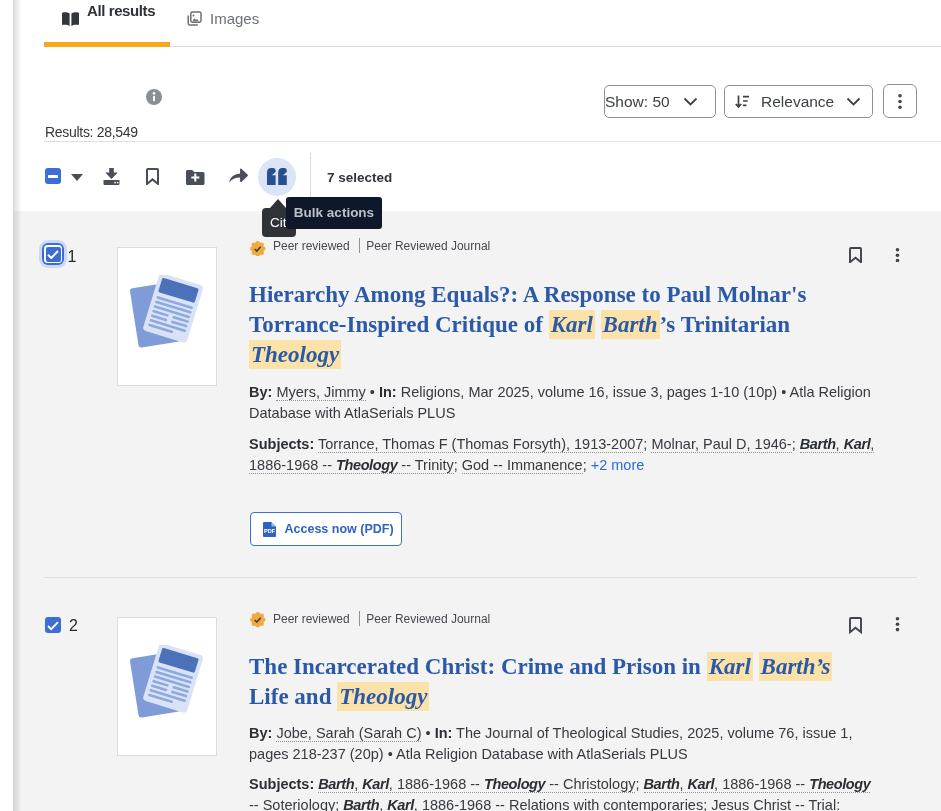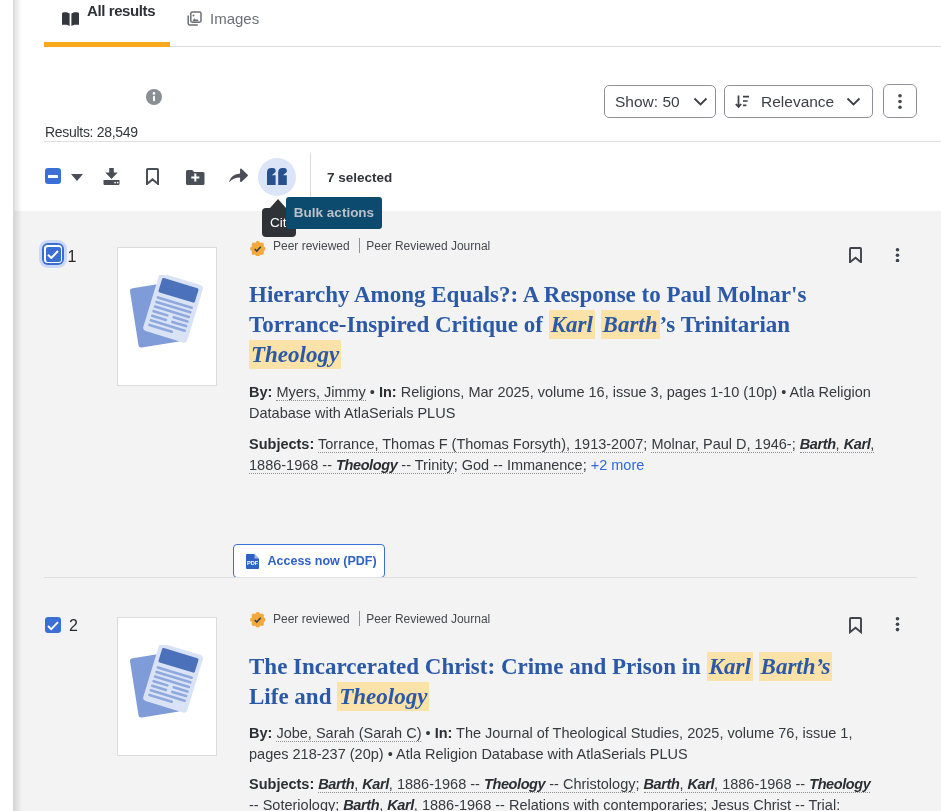--- a/index.html
+++ b/index.html
@@ -29,21 +29,21 @@
     background:#3b6fd6; }
   #vsep { left:310px; top:153px; width:1px; height:48px; background:#d8d9da; }
   #selcount { left:327px; top:166.5px; font-size:13.5px; line-height:21px; font-weight:bold; color:#30343a; }
 
   
   #cite-tip { left:262px; top:207.5px; width:34px; height:29px; background:#2f3237;
     border-radius:4px; color:#fff; font-size:13.5px; line-height:29px; padding-left:8px; z-index:5; }
   #cite-arrow { left:270px; top:199px; width:0; height:0; z-index:5;
     border-left:8px solid transparent; border-right:8px solid transparent;
     border-bottom:9px solid #2f3237; }
-  #bulk-tip { left:286px; top:197px; width:96px; height:32px; background:#0c4a6e;
+  #bulk-tip { left:286px; top:197px; width:96px; height:32px; background:#0f172a;
     border-radius:3px; color:#bcc0c9; font-size:13.5px; font-weight:bold;
     text-align:center; line-height:32px; z-index:6; }
 
   
   .cb { width:16px; height:16px; border-radius:3px; background:#3b6fd6; }
   .rownum { font-size:16px; line-height:16px; color:#26292e; }
   .thumb { width:99.5px; height:138.5px; background:#fff; border:1px solid #dcdcdd;
     display:flex; align-items:center; justify-content:center; }
   .peertxt { font-size:12px; line-height:21px; color:#46494f; }
   .pipe { display:inline-block; width:1px; height:15px; background:#8f9196; vertical-align:-2.5px; margin:0 6.5px 0 9px; }
@@ -82,21 +82,21 @@
   </svg>
   <div class="abs tabtxt" style="left:210px;top:8px">Images</div>
 
   <div class="abs" id="resultstxt">Results: 28,549</div>
   <svg class="abs" style="left:146px;top:89px" width="16" height="16" viewBox="0 0 16 16">
     <circle cx="8" cy="8" r="8" fill="#8a8e95"></circle>
     <rect x="7" y="6.7" width="2" height="5.6" rx="1" fill="#fff"></rect>
     <circle cx="8" cy="4.4" r="1.3" fill="#fff"></circle>
   </svg>
 
-  <div class="abs selbox" style="left:604px;top:85px;width:112px;height:33px;padding-left:10px;">
+  <div class="abs selbox" style="left:604px;top:85px;width:112px;height:33px;">
     Show: 50
     <svg style="margin-left:13px" width="15" height="9" viewBox="0 0 15 9">
         <path fill="none" stroke="#3d4147" stroke-width="1.8" d="M1.5 1.5 7.5 7.5 13.5 1.5"></path>
       </svg>
   </div>
   <div class="abs selbox" style="left:724px;top:85px;width:149px;height:33px;padding-left:10px;">
     <svg width="14" height="14" viewBox="0 0 14 14">
       <g stroke="#3d4147" stroke-width="1.7" fill="none">
         <path d="M3.5 0.5 V11.5 M0.8 9 3.5 11.9 6.2 9"></path>
         <path d="M8 1.7h6 M8 6h4.7 M8 10.3h3.4"></path>
@@ -204,21 +204,21 @@
       <circle cx="2.5" cy="7.2" r="1.8" fill="#3f434a"></circle>
       <circle cx="2.5" cy="12.6" r="1.8" fill="#3f434a"></circle>
     </svg>
 
   <div class="abs title" style="left:249px;top:279.5px;">Hierarchy Among Equals?: A Response to Paul Molnar's<br>Torrance-Inspired Critique of <span class="hl">Karl</span> <span class="hl">Barth</span>’s Trinitarian<br><span class="hl">Theology</span></div>
 
   <div class="abs meta" style="left:249px;top:381.5px;"><b>By:</b> <span class="lnk">Myers, Jimmy</span> • <b>In:</b> Religions, Mar 2025, volume 16, issue 3, pages 1-10 (10p) • Atla Religion<br>Database with AtlaSerials PLUS</div>
 
   <div class="abs meta" style="left:249px;top:434px;"><b>Subjects:</b> <span class="lnk">Torrance, Thomas F (Thomas Forsyth), 1913-2007</span>; <span class="lnk">Molnar, Paul D, 1946-</span>; <span class="lnk"><b><i>Barth</i></b>, <b><i>Karl</i></b>,</span><br><span class="lnk">1886-1968 -- <b><i>Theology</i></b> -- Trinity</span>; <span class="lnk">God -- Immanence</span>; <span class="more">+2 more</span></div>
 
-  <div class="abs accbtn" style="left:233px;top:512px;margin-top:32px;">
+  <div class="abs accbtn" style="left:250px;top:512px;">
     <svg width="13.5" height="15" viewBox="0 0 13.5 15">
       <path fill="#2f62c4" d="M1 0h7.5l4.5 4.5V14a1 1 0 0 1-1 1H1a1 1 0 0 1-1-1V1a1 1 0 0 1 1-1z"></path>
       <path fill="#fff" d="M8.5 0v4.5H13z" opacity="0.55"></path>
       <text x="6.6" y="11" font-size="5.6" fill="#fff" text-anchor="middle" font-family="Liberation Sans" font-weight="bold">PDF</text>
     </svg>
     <span style="margin-left:8px">Access now (PDF)</span>
   </div>
 
   <div class="abs rowdiv"></div>
 

